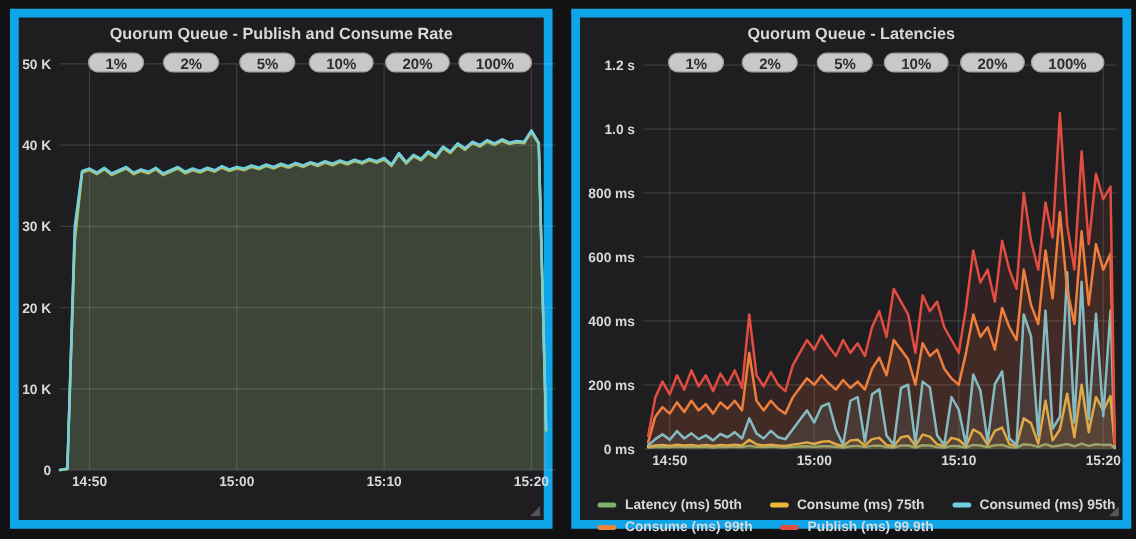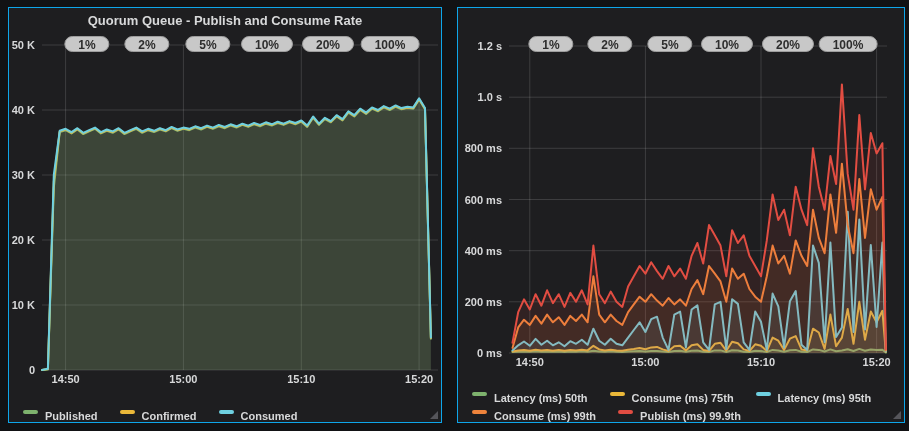--- a/index.html
+++ b/index.html
@@ -3,40 +3,40 @@
 <meta charset="utf-8">
 <style>
   html,body{margin:0;padding:0;}
   body{
     width:909px;height:431px;position:relative;overflow:hidden;
     background:#121214;
     font-family:"Liberation Sans","DejaVu Sans",sans-serif;
   }
   .panel{
     position:absolute;top:7px;height:416px;background:#1e1e20;
-    border:1px solid #0ea5e9;box-sizing:border-box;
+    border:7px solid #0ea5e9;box-sizing:border-box;
   }
   .panel-header{
     height:24px;display:flex;align-items:center;justify-content:center;
     font-size:13px;font-weight:bold;color:#d8d9da;cursor:pointer;
   }
   svg.chart{position:absolute;left:0;top:24px;display:block;}
   .tick{fill:#d8d9da;font-size:11px;font-weight:bold;font-family:"Liberation Sans","DejaVu Sans",sans-serif;}
   .pill{
     position:absolute;top:28px;height:16px;line-height:16px;
     transform:translateX(-50%);
     background:#c8c8c8;color:#2d2d2d;border:1px solid #9e9e9e;
     border-radius:9px;padding:0 13px;font-size:12px;font-weight:bold;
     white-space:nowrap;cursor:pointer;z-index:3;box-sizing:border-box;
   }
   .legend{
     position:absolute;left:14px;display:flex;flex-wrap:wrap;
     column-gap:22px;row-gap:6px;align-items:center;z-index:2;
   }
-  .legend-item{display:flex;align-items:flex-start;cursor:pointer;}
+  .legend-item{display:flex;align-items:center;cursor:pointer;}
   .swatch{width:15px;height:4px;border-radius:2px;margin-right:7px;display:inline-block;}
   .legend-label{font-size:11px;font-weight:bold;color:#d8d9da;}
   .resize-handle{
     position:absolute;right:3px;bottom:3px;width:0;height:0;
     border-bottom:8px solid #55555a;border-left:8px solid transparent;
     cursor:nwse-resize;
   }
 </style>
 </head>
 <body>
@@ -65,44 +65,31 @@
       <line y1="13" y2="338" x1="410.1" x2="410.1" stroke="rgba(255,255,255,0.14)" stroke-width="1"></line>
       <text class="tick" x="410.1" y="351" text-anchor="middle">15:20</text>
       <path d="M33.0,338.0L38.9,337.4L44.8,156.0L50.7,100.1L56.6,98.2L62.5,101.4L68.4,97.5L74.3,102.1L80.1,99.4L86.0,96.8L91.9,101.4L97.8,98.8L103.7,100.8L109.6,97.5L115.5,102.1L121.4,99.4L127.3,96.8L133.2,100.8L139.1,98.2L145.0,100.1L150.9,97.5L156.8,99.4L162.6,96.2L168.5,98.8L174.4,96.8L180.3,98.2L186.2,95.6L192.1,97.5L198.0,94.9L203.9,96.8L209.8,94.3L215.7,96.2L221.6,93.6L227.5,95.6L233.4,92.9L239.2,94.9L245.1,92.3L251.0,94.3L256.9,91.7L262.8,93.6L268.7,91.0L274.6,92.9L280.5,90.3L286.4,92.3L292.3,89.7L298.2,94.9L304.1,85.8L310.0,92.9L315.9,87.1L321.8,90.3L327.6,84.5L333.5,88.4L339.4,80.6L345.3,84.5L351.2,78.0L357.1,81.9L363.0,76.7L368.9,79.3L374.8,75.4L380.7,78.0L386.6,74.8L392.5,77.3L398.4,76.1L404.3,76.7L410.1,67.6L416.0,77.3L421.9,306.8L421.9,338L33.0,338Z" fill="#7EB26D" fill-opacity="0.09" stroke="none"></path>
       <polyline points="33.0,338.0 38.9,337.4 44.8,156.0 50.7,100.1 56.6,98.2 62.5,101.4 68.4,97.5 74.3,102.1 80.1,99.4 86.0,96.8 91.9,101.4 97.8,98.8 103.7,100.8 109.6,97.5 115.5,102.1 121.4,99.4 127.3,96.8 133.2,100.8 139.1,98.2 145.0,100.1 150.9,97.5 156.8,99.4 162.6,96.2 168.5,98.8 174.4,96.8 180.3,98.2 186.2,95.6 192.1,97.5 198.0,94.9 203.9,96.8 209.8,94.3 215.7,96.2 221.6,93.6 227.5,95.6 233.4,92.9 239.2,94.9 245.1,92.3 251.0,94.3 256.9,91.7 262.8,93.6 268.7,91.0 274.6,92.9 280.5,90.3 286.4,92.3 292.3,89.7 298.2,94.9 304.1,85.8 310.0,92.9 315.9,87.1 321.8,90.3 327.6,84.5 333.5,88.4 339.4,80.6 345.3,84.5 351.2,78.0 357.1,81.9 363.0,76.7 368.9,79.3 374.8,75.4 380.7,78.0 386.6,74.8 392.5,77.3 398.4,76.1 404.3,76.7 410.1,67.6 416.0,77.3 421.9,306.8" fill="none" stroke="#7EB26D" stroke-width="2" stroke-linejoin="round" stroke-linecap="round"></polyline>
       <path d="M33.0,338.0L38.9,337.0L44.8,149.5L50.7,99.4L56.6,97.5L62.5,100.8L68.4,96.8L74.3,101.4L80.1,98.8L86.0,96.2L91.9,100.8L97.8,98.2L103.7,100.1L109.6,96.8L115.5,101.4L121.4,98.8L127.3,96.2L133.2,100.1L139.1,97.5L145.0,99.4L150.9,96.8L156.8,98.8L162.6,95.6L168.5,98.2L174.4,96.2L180.3,97.5L186.2,94.9L192.1,96.8L198.0,94.3L203.9,96.2L209.8,93.6L215.7,95.6L221.6,92.9L227.5,94.9L233.4,92.3L239.2,94.3L245.1,91.7L251.0,93.6L256.9,91.0L262.8,92.9L268.7,90.3L274.6,92.3L280.5,89.7L286.4,91.7L292.3,89.1L298.2,94.3L304.1,85.2L310.0,92.3L315.9,86.4L321.8,89.7L327.6,83.8L333.5,87.8L339.4,79.9L345.3,83.8L351.2,77.3L357.1,81.3L363.0,76.1L368.9,78.7L374.8,74.8L380.7,77.3L386.6,74.1L392.5,76.7L398.4,75.4L404.3,76.1L410.1,66.9L416.0,76.7L421.9,306.1L421.9,338L33.0,338Z" fill="#EAB839" fill-opacity="0.09" stroke="none"></path>
       <polyline points="33.0,338.0 38.9,337.0 44.8,149.5 50.7,99.4 56.6,97.5 62.5,100.8 68.4,96.8 74.3,101.4 80.1,98.8 86.0,96.2 91.9,100.8 97.8,98.2 103.7,100.1 109.6,96.8 115.5,101.4 121.4,98.8 127.3,96.2 133.2,100.1 139.1,97.5 145.0,99.4 150.9,96.8 156.8,98.8 162.6,95.6 168.5,98.2 174.4,96.2 180.3,97.5 186.2,94.9 192.1,96.8 198.0,94.3 203.9,96.2 209.8,93.6 215.7,95.6 221.6,92.9 227.5,94.9 233.4,92.3 239.2,94.3 245.1,91.7 251.0,93.6 256.9,91.0 262.8,92.9 268.7,90.3 274.6,92.3 280.5,89.7 286.4,91.7 292.3,89.1 298.2,94.3 304.1,85.2 310.0,92.3 315.9,86.4 321.8,89.7 327.6,83.8 333.5,87.8 339.4,79.9 345.3,83.8 351.2,77.3 357.1,81.3 363.0,76.1 368.9,78.7 374.8,74.8 380.7,77.3 386.6,74.1 392.5,76.7 398.4,75.4 404.3,76.1 410.1,66.9 416.0,76.7 421.9,306.1" fill="none" stroke="#EAB839" stroke-width="2" stroke-linejoin="round" stroke-linecap="round"></polyline>
       <path d="M33.0,338.0L38.9,336.7L44.8,143.0L50.7,98.8L56.6,96.8L62.5,100.1L68.4,96.2L74.3,100.8L80.1,98.2L86.0,95.6L91.9,100.1L97.8,97.5L103.7,99.4L109.6,96.2L115.5,100.8L121.4,98.2L127.3,95.6L133.2,99.4L139.1,96.8L145.0,98.8L150.9,96.2L156.8,98.2L162.6,94.9L168.5,97.5L174.4,95.6L180.3,96.8L186.2,94.3L192.1,96.2L198.0,93.6L203.9,95.6L209.8,92.9L215.7,94.9L221.6,92.3L227.5,94.3L233.4,91.7L239.2,93.6L245.1,91.0L251.0,92.9L256.9,90.3L262.8,92.3L268.7,89.7L274.6,91.7L280.5,89.1L286.4,91.0L292.3,88.4L298.2,93.6L304.1,84.5L310.0,91.7L315.9,85.8L321.8,89.1L327.6,83.2L333.5,87.1L339.4,79.3L345.3,83.2L351.2,76.7L357.1,80.6L363.0,75.4L368.9,78.0L374.8,74.1L380.7,76.7L386.6,73.4L392.5,76.1L398.4,74.8L404.3,75.4L410.1,66.3L416.0,76.1L421.9,305.5L421.9,338L33.0,338Z" fill="#6ED0E0" fill-opacity="0.09" stroke="none"></path>
       <polyline points="33.0,338.0 38.9,336.7 44.8,143.0 50.7,98.8 56.6,96.8 62.5,100.1 68.4,96.2 74.3,100.8 80.1,98.2 86.0,95.6 91.9,100.1 97.8,97.5 103.7,99.4 109.6,96.2 115.5,100.8 121.4,98.2 127.3,95.6 133.2,99.4 139.1,96.8 145.0,98.8 150.9,96.2 156.8,98.2 162.6,94.9 168.5,97.5 174.4,95.6 180.3,96.8 186.2,94.3 192.1,96.2 198.0,93.6 203.9,95.6 209.8,92.9 215.7,94.9 221.6,92.3 227.5,94.3 233.4,91.7 239.2,93.6 245.1,91.0 251.0,92.9 256.9,90.3 262.8,92.3 268.7,89.7 274.6,91.7 280.5,89.1 286.4,91.0 292.3,88.4 298.2,93.6 304.1,84.5 310.0,91.7 315.9,85.8 321.8,89.1 327.6,83.2 333.5,87.1 339.4,79.3 345.3,83.2 351.2,76.7 357.1,80.6 363.0,75.4 368.9,78.0 374.8,74.1 380.7,76.7 386.6,73.4 392.5,76.1 398.4,74.8 404.3,75.4 410.1,66.3 416.0,76.1 421.9,305.5" fill="none" stroke="#6ED0E0" stroke-width="2" stroke-linejoin="round" stroke-linecap="round"></polyline>
     </svg>
   <div class="pills-layer"></div>
-  <div class="legend" style="top:402px;width:420px;">
-    <div class="legend-item">
-      <span class="swatch" style="background-color: rgb(126, 178, 109);"></span>
-      <span class="legend-label">Published</span>
-    </div>
-    <div class="legend-item">
-      <span class="swatch" style="background-color: rgb(234, 184, 57);"></span>
-      <span class="legend-label">Confirmed</span>
-    </div>
-    <div class="legend-item">
-      <span class="swatch" style="background-color: rgb(110, 208, 224);"></span>
-      <span class="legend-label">Consumed</span>
-    </div>
-  </div>
   <div class="resize-handle"></div>
 <div class="pill" style="left: 78px;">1%</div>
     <div class="pill" style="left: 138px;">2%</div>
     <div class="pill" style="left: 199px;">5%</div>
     <div class="pill" style="left: 258px;">10%</div>
     <div class="pill" style="left: 319px;">20%</div>
     <div class="pill" style="left: 381px;">100%</div>
   </div>
 
 <div class="panel" style="left:457px;width:448px;">
+  <div class="panel-header">Quorum Queue - Latencies</div>
   <svg class="chart" width="448" height="352" viewBox="0 0 448 352">
       <line x1="51" x2="429" y1="14.0" y2="14.0" stroke="rgba(255,255,255,0.14)" stroke-width="1"></line>
       <text class="tick" x="44" y="18" text-anchor="end">1.2 s</text>
       <line x1="51" x2="429" y1="65.2" y2="65.2" stroke="rgba(255,255,255,0.14)" stroke-width="1"></line>
       <text class="tick" x="44" y="69.2" text-anchor="end">1.0 s</text>
       <line x1="51" x2="429" y1="116.3" y2="116.3" stroke="rgba(255,255,255,0.14)" stroke-width="1"></line>
       <text class="tick" x="44" y="120.3" text-anchor="end">800 ms</text>
       <line x1="51" x2="429" y1="167.5" y2="167.5" stroke="rgba(255,255,255,0.14)" stroke-width="1"></line>
       <text class="tick" x="44" y="171.5" text-anchor="end">600 ms</text>
       <line x1="51" x2="429" y1="218.7" y2="218.7" stroke="rgba(255,255,255,0.14)" stroke-width="1"></line>
@@ -135,21 +122,21 @@
     <div class="legend-item">
       <span class="swatch" style="background-color: rgb(126, 178, 109);"></span>
       <span class="legend-label">Latency (ms) 50th</span>
     </div>
     <div class="legend-item">
       <span class="swatch" style="background-color: rgb(234, 184, 57);"></span>
       <span class="legend-label">Consume (ms) 75th</span>
     </div>
     <div class="legend-item">
       <span class="swatch" style="background-color: rgb(110, 208, 224);"></span>
-      <span class="legend-label">Latency (ms) 95th</span>
+      <span class="legend-label">Consumed (ms) 95th</span>
     </div>
     <div class="legend-item">
       <span class="swatch" style="background-color: rgb(239, 132, 60);"></span>
       <span class="legend-label">Consume (ms) 99th</span>
     </div>
     <div class="legend-item">
       <span class="swatch" style="background-color: rgb(226, 77, 66);"></span>
       <span class="legend-label">Publish (ms) 99.9th</span>
     </div>
   </div>

